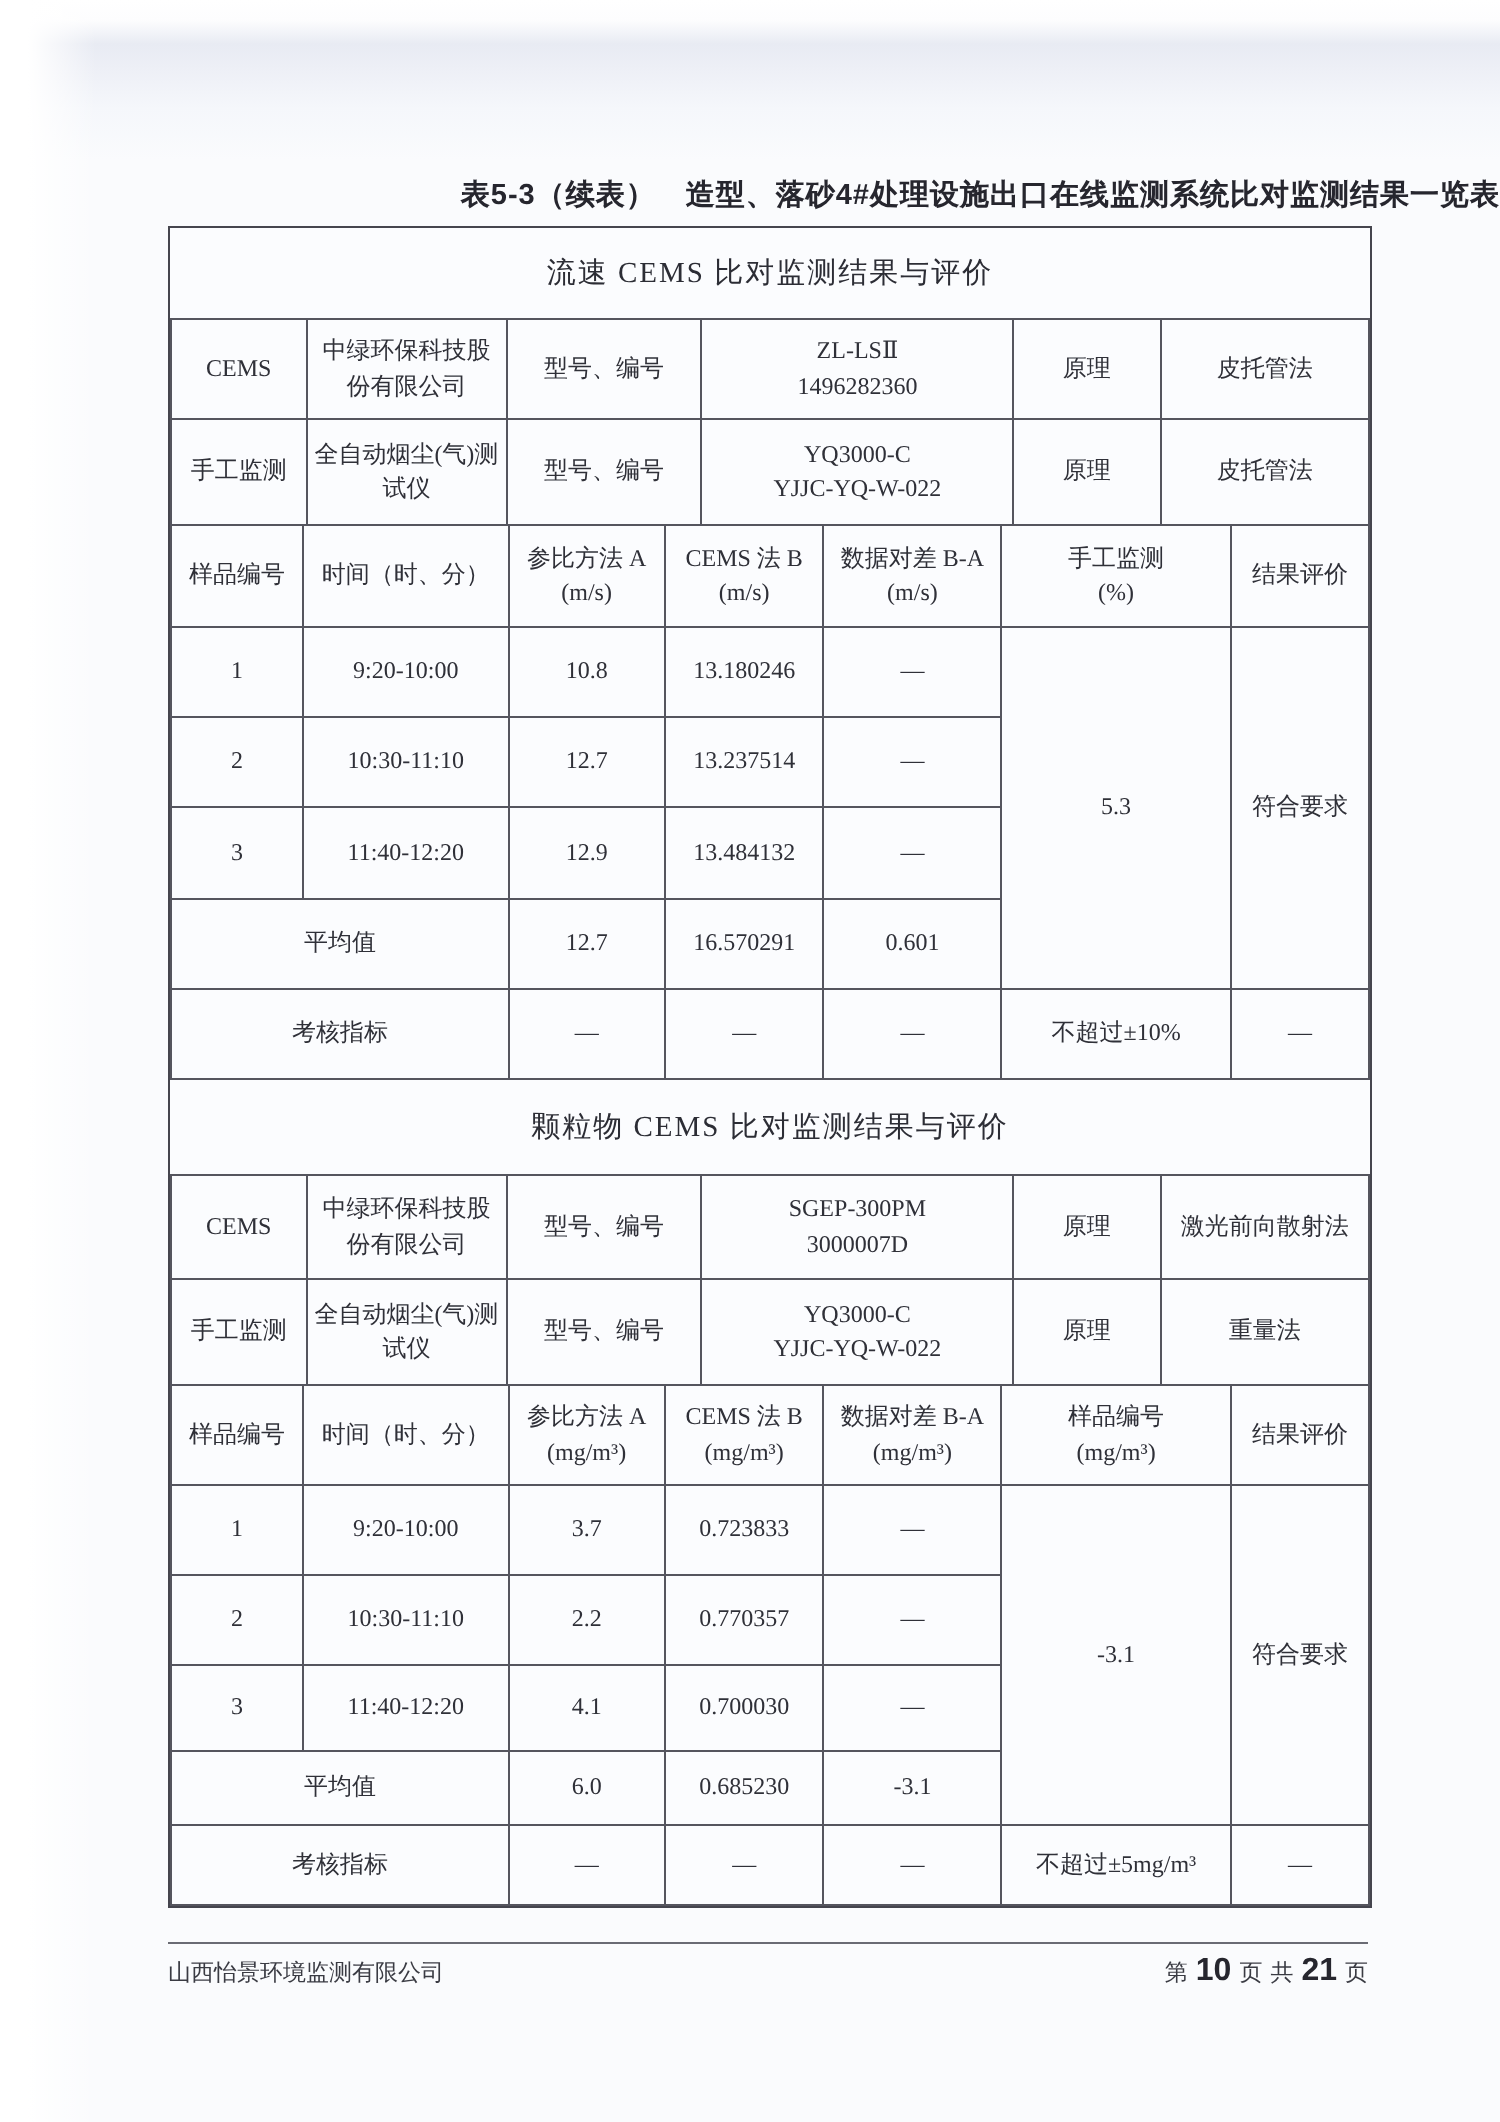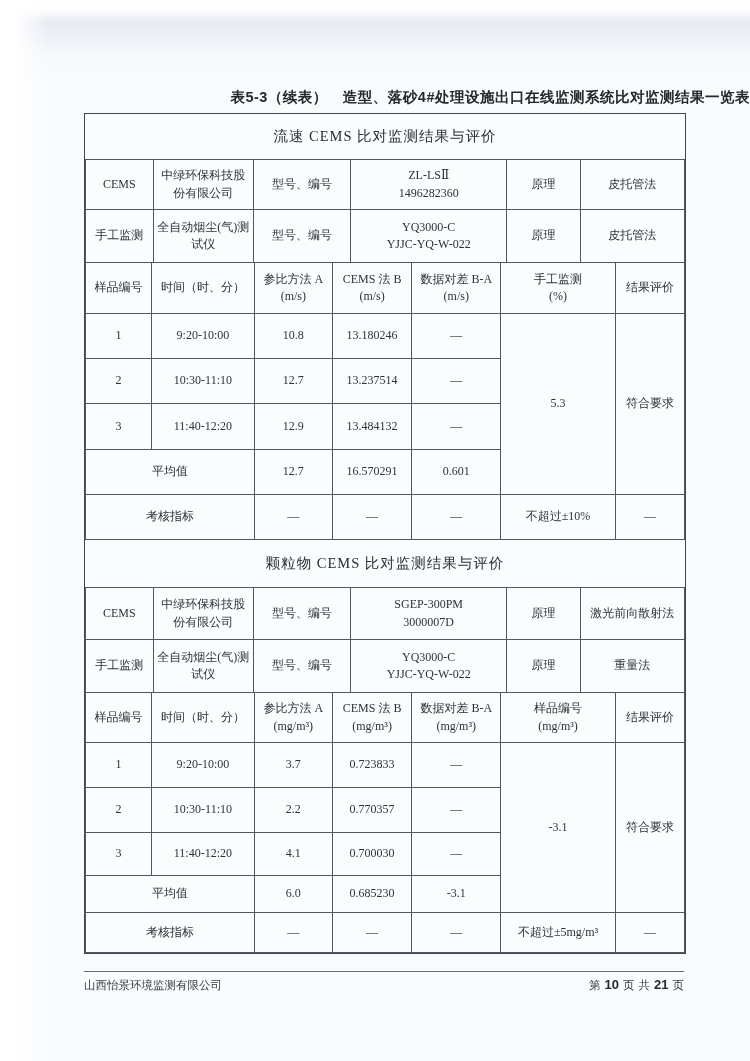--- a/index.html
+++ b/index.html
@@ -42,21 +42,21 @@
     position:absolute;left:84px;top:971px;width:600px;height:1px;
     background:#6a6b74;
   }
   .footer{
     position:absolute;left:84px;top:977px;width:600px;
     font-size:11.5px;color:#3a3b43;
     display:flex;justify-content:space-between;align-items:baseline;
   }
   .footer .num{
     font-family:"Liberation Sans","DejaVu Sans",sans-serif;
-    font-weight:bold;font-size:13px;color:#26262e;
+    font-weight:bold;font-size:16px;color:#26262e;
   }
   .footer .pagenums span{margin-left:4px;}
 </style>
 </head>
 <body>
 
 <div class="page-title">表5-3（续表）　造型、落砂4#处理设施出口在线监测系统比对监测结果一览表</div>
 
 <div class="doc-table">
 

